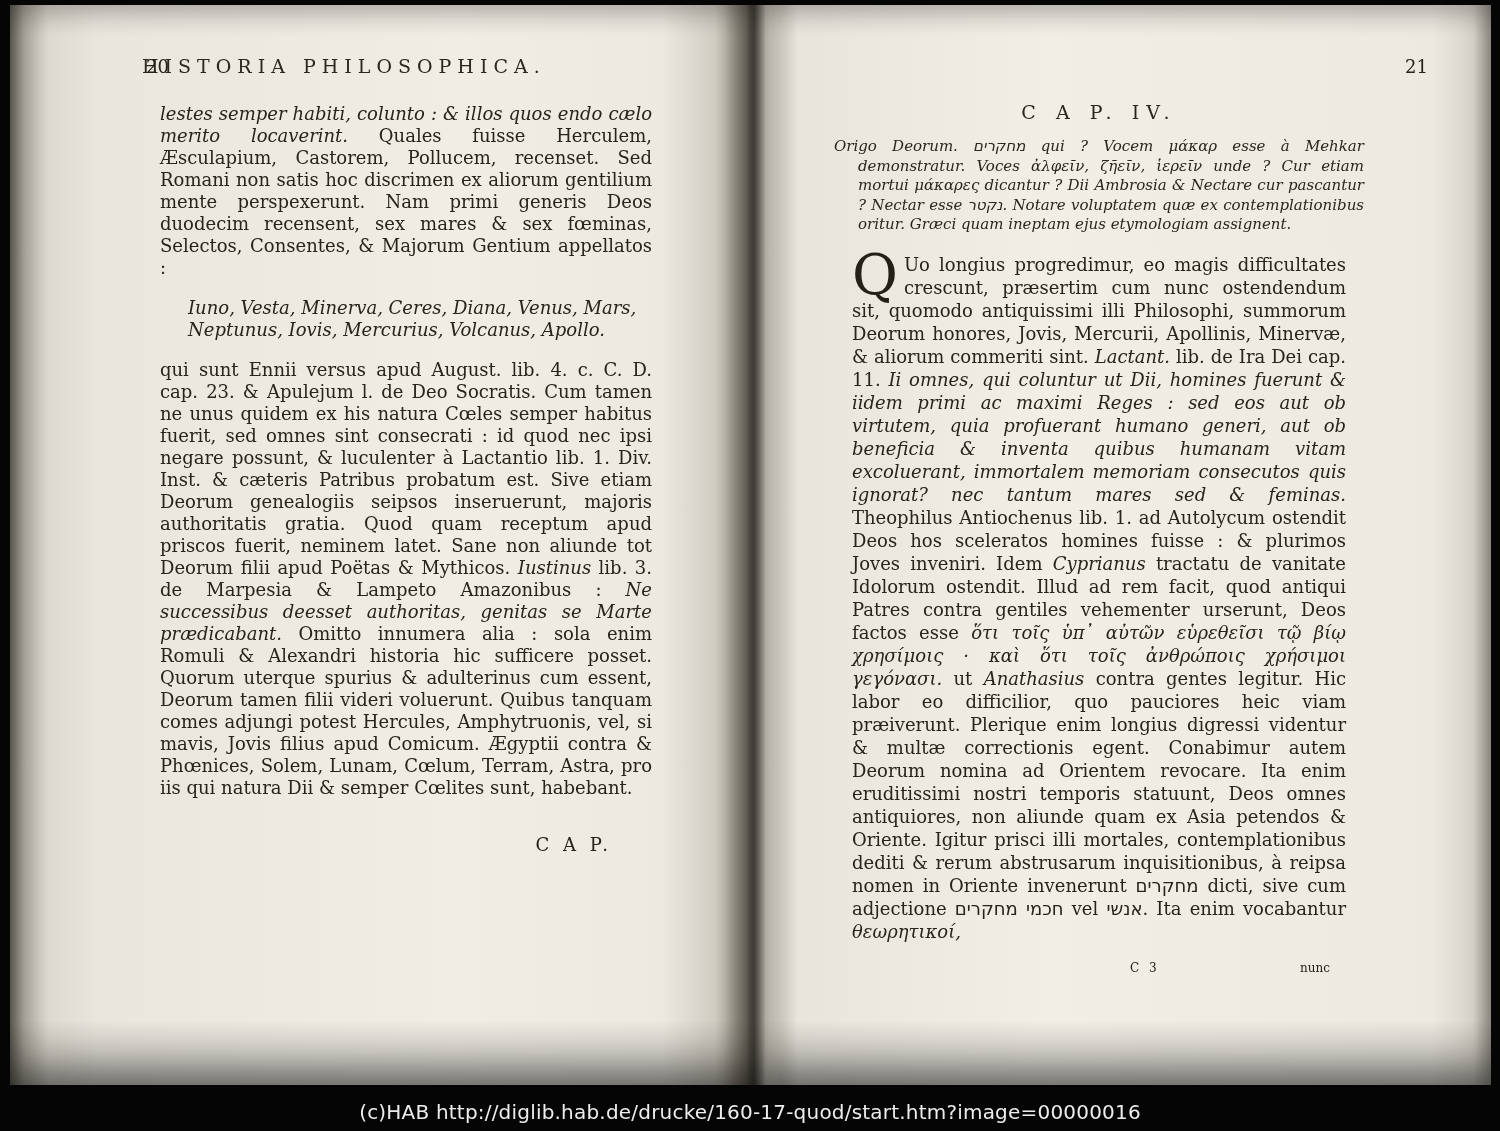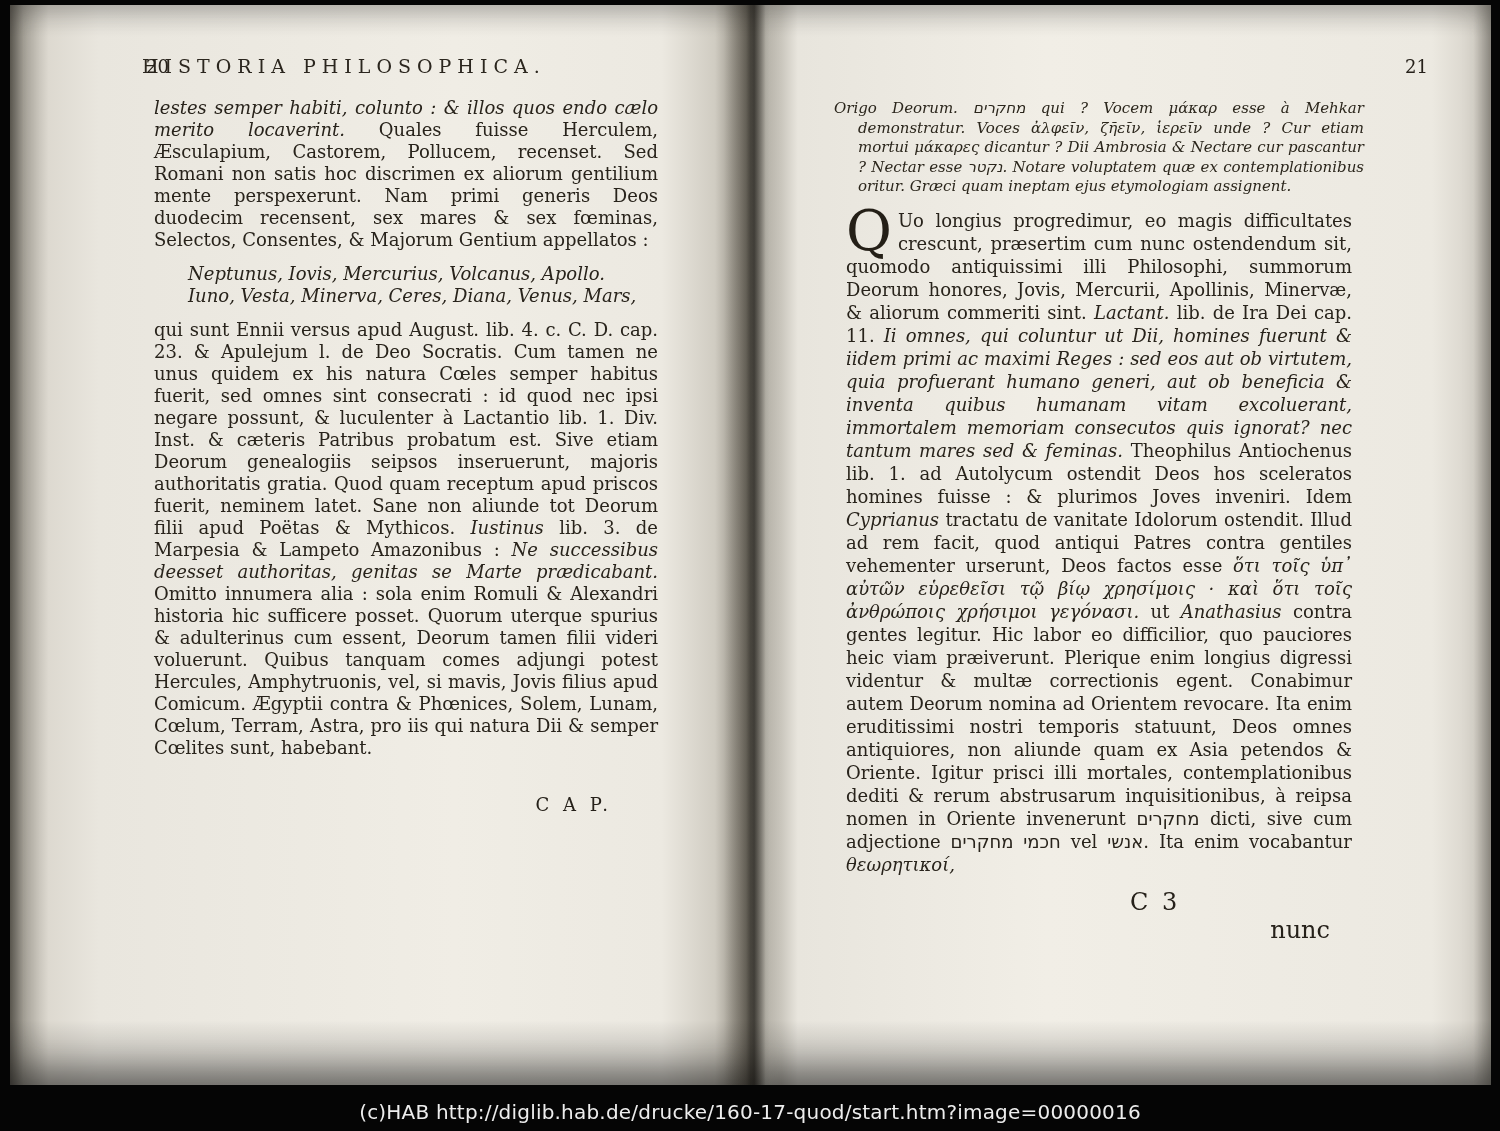--- a/index.html
+++ b/index.html
@@ -56,21 +56,21 @@
 
   .body-text {
     margin-top: 6px;
     font-size: 18px;
     line-height: 22px;
     text-align: justify;
     color: #28231b;
   }
   .page-right .body-text { line-height: 23px; }
 
-  p.para { margin: 12px; }
+  p.para { margin: 18px; }
   .it { font-style: italic; }
   .gk, .hb { font-family: "DejaVu Serif", "DejaVu Sans", serif; }
 
   .verse {
     margin: 1px 0 1px 46px;
     font-style: italic;
     line-height: 22px;
   }
 
   .catchword-left {
@@ -102,22 +102,21 @@
   .dropcap {
     float: left;
     font-size: 56px;
     line-height: 42px;
     padding: 1px 6px 0 0;
     color: #241f17;
   }
   .sig-row {
     display: flex;
     margin-top: 7px;
-    font-size: 24px;
-    flex-direction: column;
+    font-size: 12px;
   }
   .signature { margin-left: 296px; letter-spacing: 3px; }
   .catchword-right { margin-left: auto; margin-right: 34px; }
 
   
   .caption {
     position: absolute;
     left: 0; bottom: 7px;
     width: 100%;
     text-align: center;
@@ -136,32 +135,33 @@
     <div class="gutter"></div>
 
     <div class="page page-left">
       <div class="header">
         <span class="pagenum pagenum-left">20</span>
         <div class="running-title">HISTORIA PHILOSOPHICA.</div>
       </div>
       <div class="body-text">
         <p class="para"><span class="it">lestes semper habiti, colunto : &amp; illos quos endo cælo merito locaverint.</span><span> Quales fuisse Herculem, Æsculapium, Castorem, Pollucem, recenset. Sed Romani non satis hoc discrimen ex aliorum gentilium mente perspexerunt. Nam primi generis Deos duodecim recensent, sex mares &amp; sex fœminas, Selectos, Consentes, &amp; Majorum Gentium appellatos :</span></p>
         <div class="verse">
+          <div>Iuno, Vesta, Minerva, Ceres, Diana, Venus, Mars,</div>
           <div>Neptunus, Iovis, Mercurius, Volcanus, Apollo.</div>
-          <div>Iuno, Vesta, Minerva, Ceres, Diana, Venus, Mars,</div>
         </div>
         <p class="para"><span>qui sunt Ennii versus apud August. lib. 4. c. C. D. cap. 23. &amp; Apulejum l. de Deo Socratis. Cum tamen ne unus quidem ex his natura Cœles semper habitus fuerit, sed omnes sint consecrati : id quod nec ipsi negare possunt, &amp; luculenter à Lactantio lib. 1. Div. Inst. &amp; cæteris Patribus probatum est. Sive etiam Deorum genealogiis seipsos inseruerunt, majoris authoritatis gratia. Quod quam receptum apud priscos fuerit, neminem latet. Sane non aliunde tot Deorum filii apud Poëtas &amp; Mythicos. </span><span class="it">Iustinus</span><span> lib. 3. de Marpesia &amp; Lampeto Amazonibus : </span><span class="it">Ne successibus deesset authoritas, genitas se Marte prædicabant.</span><span> Omitto innumera alia : sola enim Romuli &amp; Alexandri historia hic sufficere posset. Quorum uterque spurius &amp; adulterinus cum essent, Deorum tamen filii videri voluerunt. Quibus tanquam comes adjungi potest Hercules, Amphytruonis, vel, si mavis, Jovis filius apud Comicum. Ægyptii contra &amp; Phœnices, Solem, Lunam, Cœlum, Terram, Astra, pro iis qui natura Dii &amp; semper Cœlites sunt, habebant.</span></p>
       </div>
       <div class="catchword-left">C A P.</div>
     </div>
 
     <div class="page page-right">
       <div class="header">
         <span class="pagenum pagenum-right">21</span>
       </div>
+      <div class="chapter-heading">C A P.  IV.</div>
       <p class="argumentum hb">Origo Deorum. מחקרים qui ? Vocem μάκαρ esse à Mehkar demonstratur. Voces ἀλφεῖν, ζῆεῖν, ἱερεῖν unde ? Cur etiam mortui μάκαρες dicantur ? Dii Ambrosia &amp; Nectare cur pascantur ? Nectar esse נקטר. Notare voluptatem quæ ex contemplationibus oritur. Græci quam ineptam ejus etymologiam assignent.</p>
       <div class="body-text">
         <p class="para main-para"><span class="dropcap">Q</span><span>Uo longius progredimur, eo magis difficultates crescunt, præsertim cum nunc ostendendum sit, quomodo antiquissimi illi Philosophi, summorum Deorum honores, Jovis, Mercurii, Apollinis, Minervæ, &amp; aliorum commeriti sint. </span><span class="it">Lactant.</span><span> lib. de Ira Dei cap. 11. </span><span class="it">Ii omnes, qui coluntur ut Dii, homines fuerunt &amp; iidem primi ac maximi Reges : sed eos aut ob virtutem, quia profuerant humano generi, aut ob beneficia &amp; inventa quibus humanam vitam excoluerant, immortalem memoriam consecutos quis ignorat? nec tantum mares sed &amp; feminas.</span><span> Theophilus Antiochenus lib. 1. ad Autolycum ostendit Deos hos sceleratos homines fuisse : &amp; plurimos Joves inveniri. Idem </span><span class="it">Cyprianus</span><span> tractatu de vanitate Idolorum ostendit. Illud ad rem facit, quod antiqui Patres contra gentiles vehementer urserunt, Deos factos esse </span><span class="it gk">ὅτι τοῖς ὑπ᾽ αὐτῶν εὑρεθεῖσι τῷ βίῳ χρησίμοις · καὶ ὅτι τοῖς ἀνθρώποις χρήσιμοι γεγόνασι.</span><span> ut </span><span class="it">Anathasius</span><span> contra gentes legitur. Hic labor eo difficilior, quo pauciores heic viam præiverunt. Plerique enim longius digressi videntur &amp; multæ correctionis egent. Conabimur autem Deorum nomina ad Orientem revocare. Ita enim eruditissimi nostri temporis statuunt, Deos omnes antiquiores, non aliunde quam ex Asia petendos &amp; Oriente. Igitur prisci illi mortales, contemplationibus dediti &amp; rerum abstrusarum inquisitionibus, à reipsa nomen in Oriente invenerunt </span><span class="hb">מחקרים</span><span> dicti, sive cum adjectione </span><span class="hb">חכמי מחקרים</span><span> vel </span><span class="hb">אנשי</span><span>. Ita enim vocabantur </span><span class="it gk">θεωρητικοί,</span></p>
       </div>
       <div class="sig-row">
         <span class="signature">C 3</span>
         <span class="catchword-right">nunc</span>
       </div>
     </div>
   </div>

